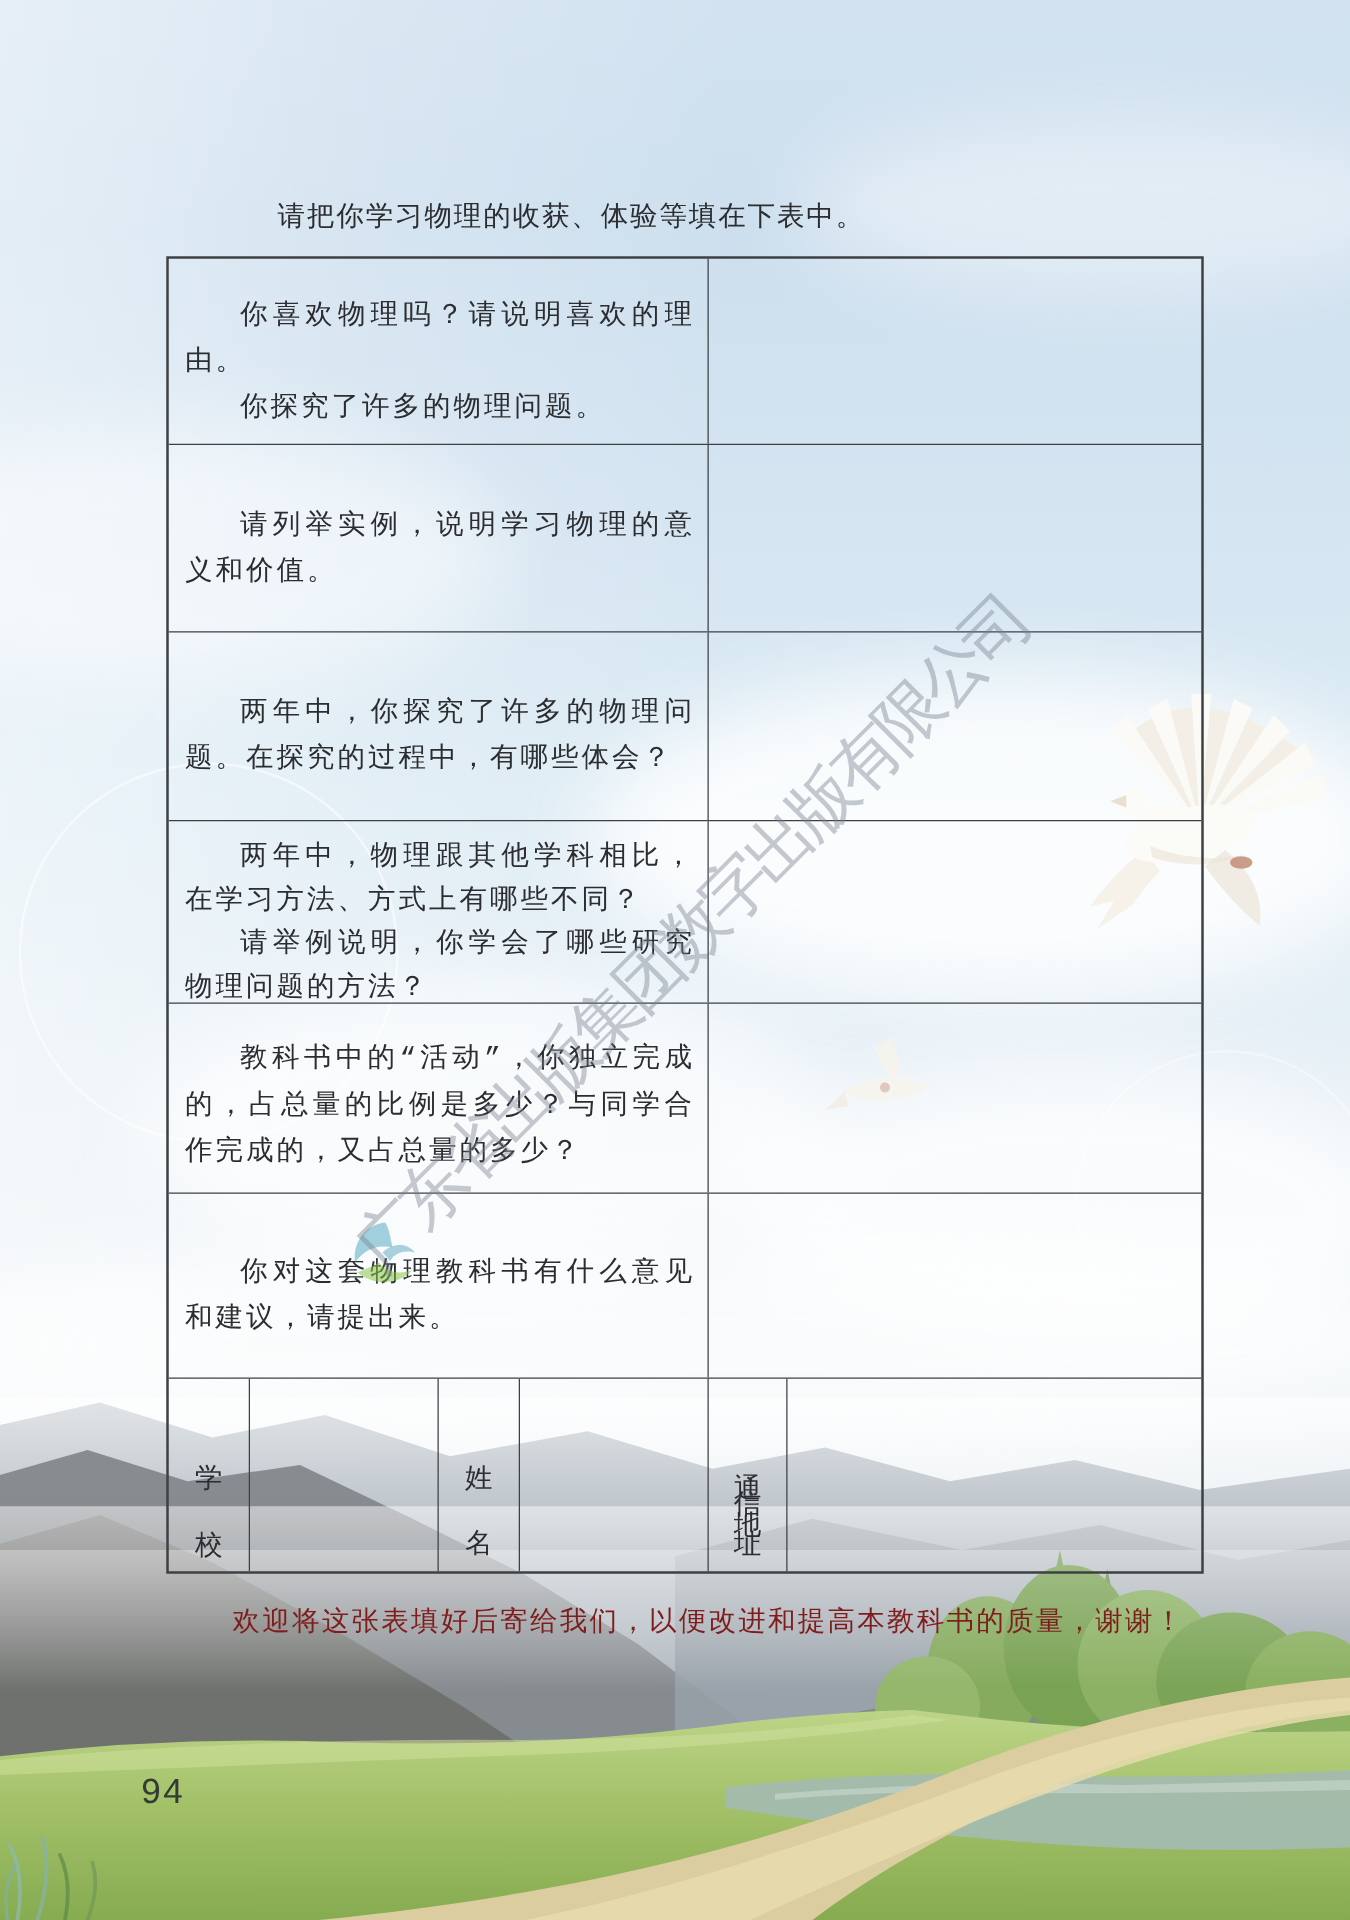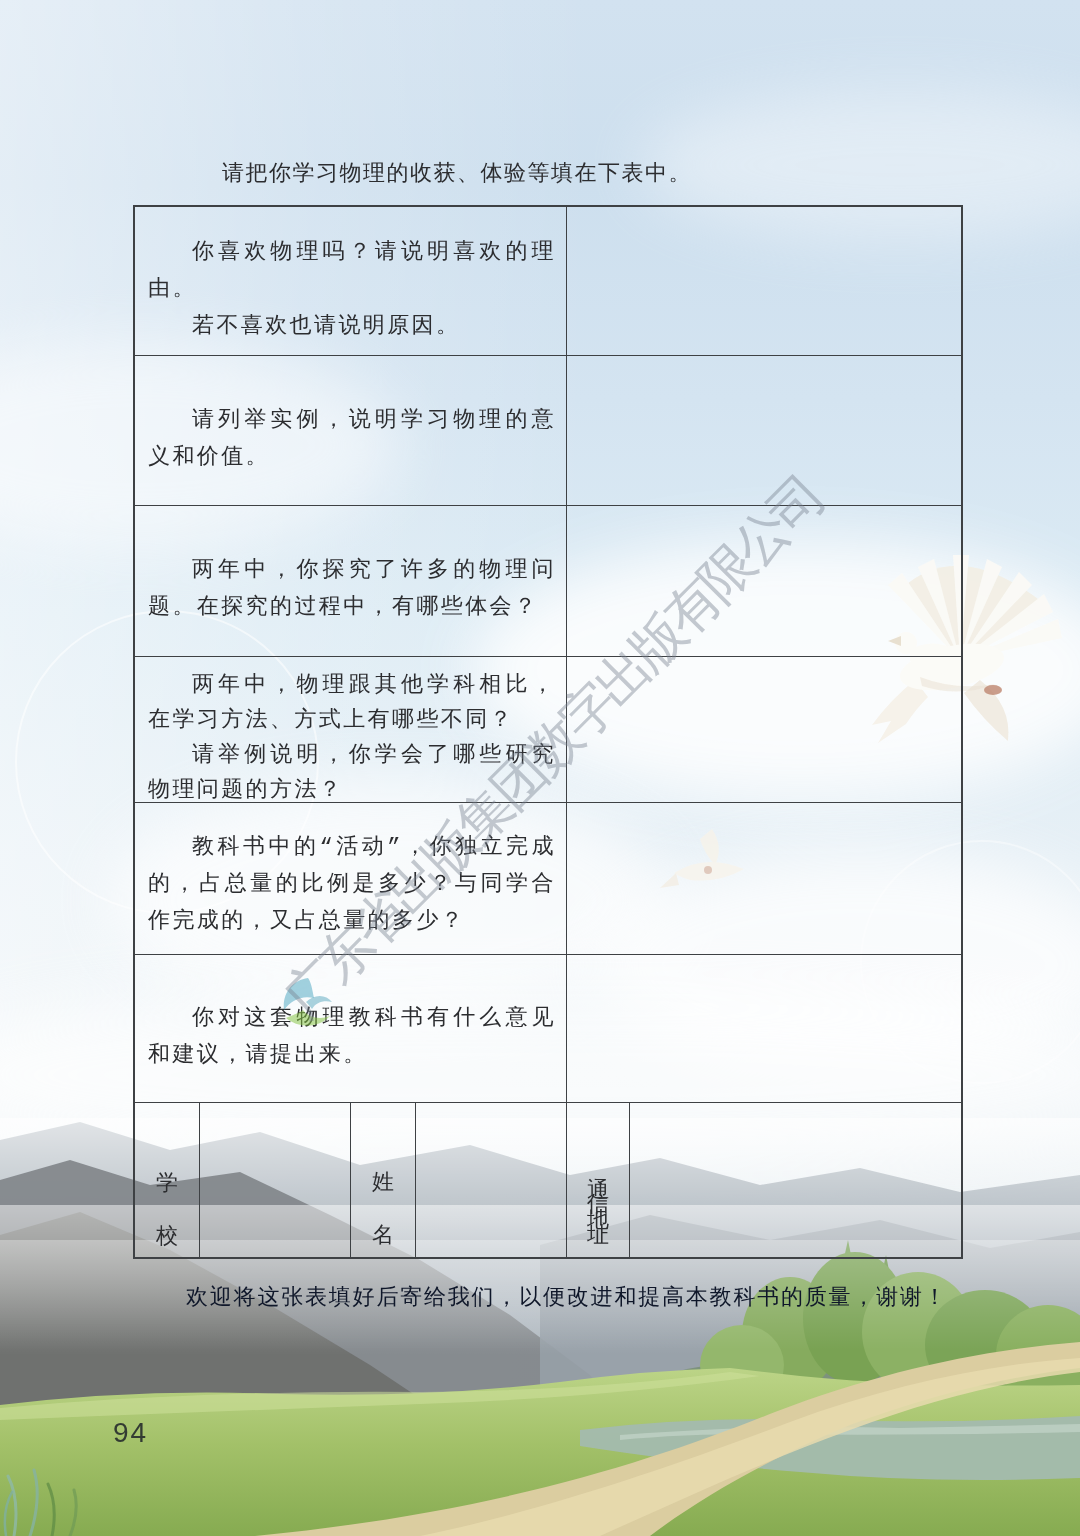--- a/index.html
+++ b/index.html
@@ -53,21 +53,21 @@
   }
   .sp-wide{letter-spacing:52px;transform:translateY(26px);}
   .sp-mid{letter-spacing:15px;transform:translateY(10px);}
   
   #instruction{
     position:absolute;left:188px;top:158px;z-index:10;
     font-size:22px;letter-spacing:1.5px;color:#2c2d30;white-space:nowrap;margin-left:34px;
   }
   #footer-note{
     position:absolute;left:186px;top:1282px;width:770px;z-index:10;
-    font-size:22px;letter-spacing:1.8px;color:#0f172a;white-space:nowrap;
+    font-size:22px;letter-spacing:1.8px;color:#7f1d1d;white-space:nowrap;
   }
   #page-number{
     position:absolute;left:113px;top:1417px;z-index:10;
     font-family:Liberation Sans, sans-serif;
     font-size:28px;letter-spacing:2px;color:#333b33;
   }
   
   #watermark{
     position:absolute;left:553px;top:748px;z-index:40;pointer-events:none;
     transform:translate(-50%,-50%) rotate(-45deg);
@@ -176,21 +176,21 @@
   <rect x="0" y="160" width="1080" height="110" fill="url(#mist)" opacity="0.35"></rect>
 </svg>
 
 <div id="instruction">请把你学习物理的收获、体验等填在下表中。</div>
 
 <div id="feedback-table">
 
   <div class="trow first" style="height:148px;">
     <div class="qcell">
       <p>你喜欢物理吗？请说明喜欢的理由。</p>
-      <p>若不喜欢也请说明原因。</p>
+      <p>你探究了许多的物理问题。</p>
     </div>
     <div class="acell"></div>
   </div>
 
   <div class="trow" style="height:150px;">
     <div class="qcell">
       <p>请列举实例，说明学习物理的意义和价值。</p>
     </div>
     <div class="acell"></div>
   </div>

